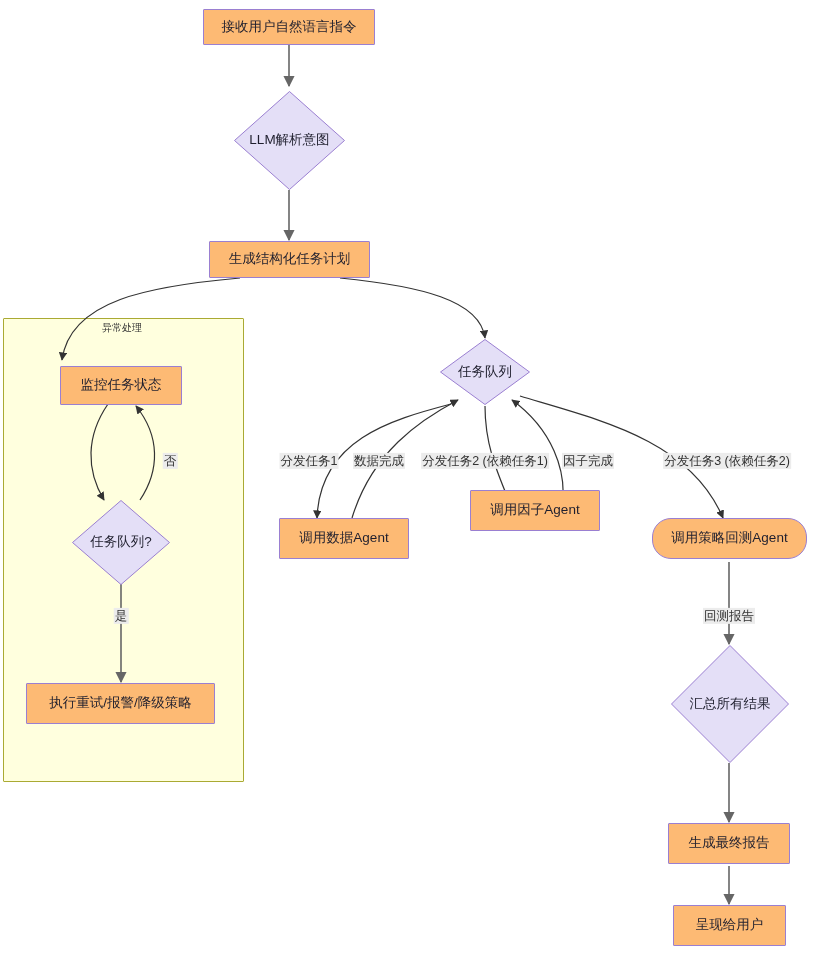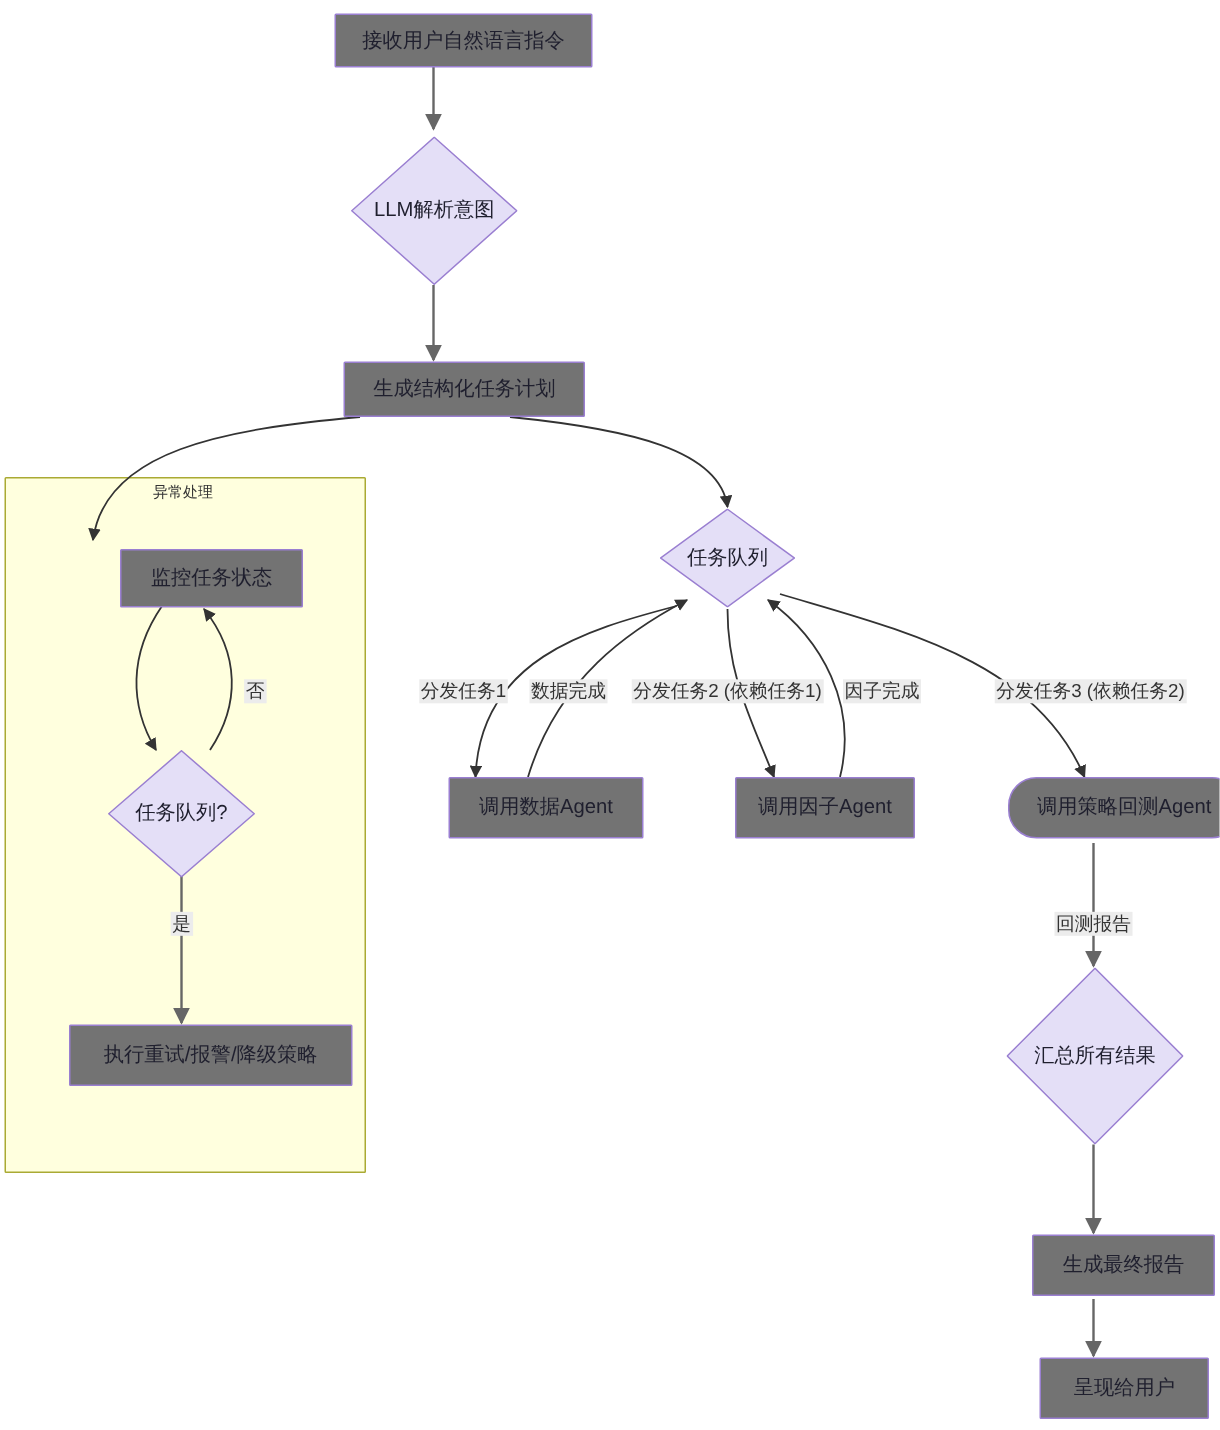--- a/index.html
+++ b/index.html
@@ -43,24 +43,23 @@
     display: flex;
     align-items: center;
     justify-content: center;
     text-align: center;
     color: #1f1f2e;
     font-size: 13.5px;
     line-height: 1.25;
     white-space: nowrap;
   }
   .node.rect {
-    background: #737373;
+    background: #fdba74;
     border: 1px solid #9a7fd1;
     border-radius: 1px;
-    margin-left: 20px;
   }
   .node.diamond-wrap {
     background: transparent;
     border: none;
   }
   .diamond-shape {
     position: absolute;
     left: 0;
     top: 0;
     width: 100%;
@@ -183,21 +182,21 @@
     <svg class="diamond-shape" viewBox="0 0 90 66" preserveAspectRatio="none">
       <polygon points="45,0.5 89.5,33 45,65.5 0.5,33"></polygon>
     </svg>
     <span class="diamond-label">任务队列</span>
   </div>
 
   <div class="node rect" style="left:279px; top:518px; width:130px; height:41px;">
     <span>调用数据Agent</span>
   </div>
 
-  <div class="node rect" style="left:470px; top:518px; width:120px; height:41px;">
+  <div class="node rect" style="left:470px; top:490px; width:130px; height:41px;">
     <span>调用因子Agent</span>
   </div>
 
   <div class="node rect" style="left:652px; top:518px; width:155px; height:41px;border-radius:19px;">
     <span>调用策略回测Agent</span>
   </div>
 
   <div class="node diamond-wrap" style="left:671px; top:645px; width:118px; height:118px;">
     <svg class="diamond-shape" viewBox="0 0 118 118" preserveAspectRatio="none">
       <polygon points="59,0.5 117.5,59 59,117.5 0.5,59"></polygon>

